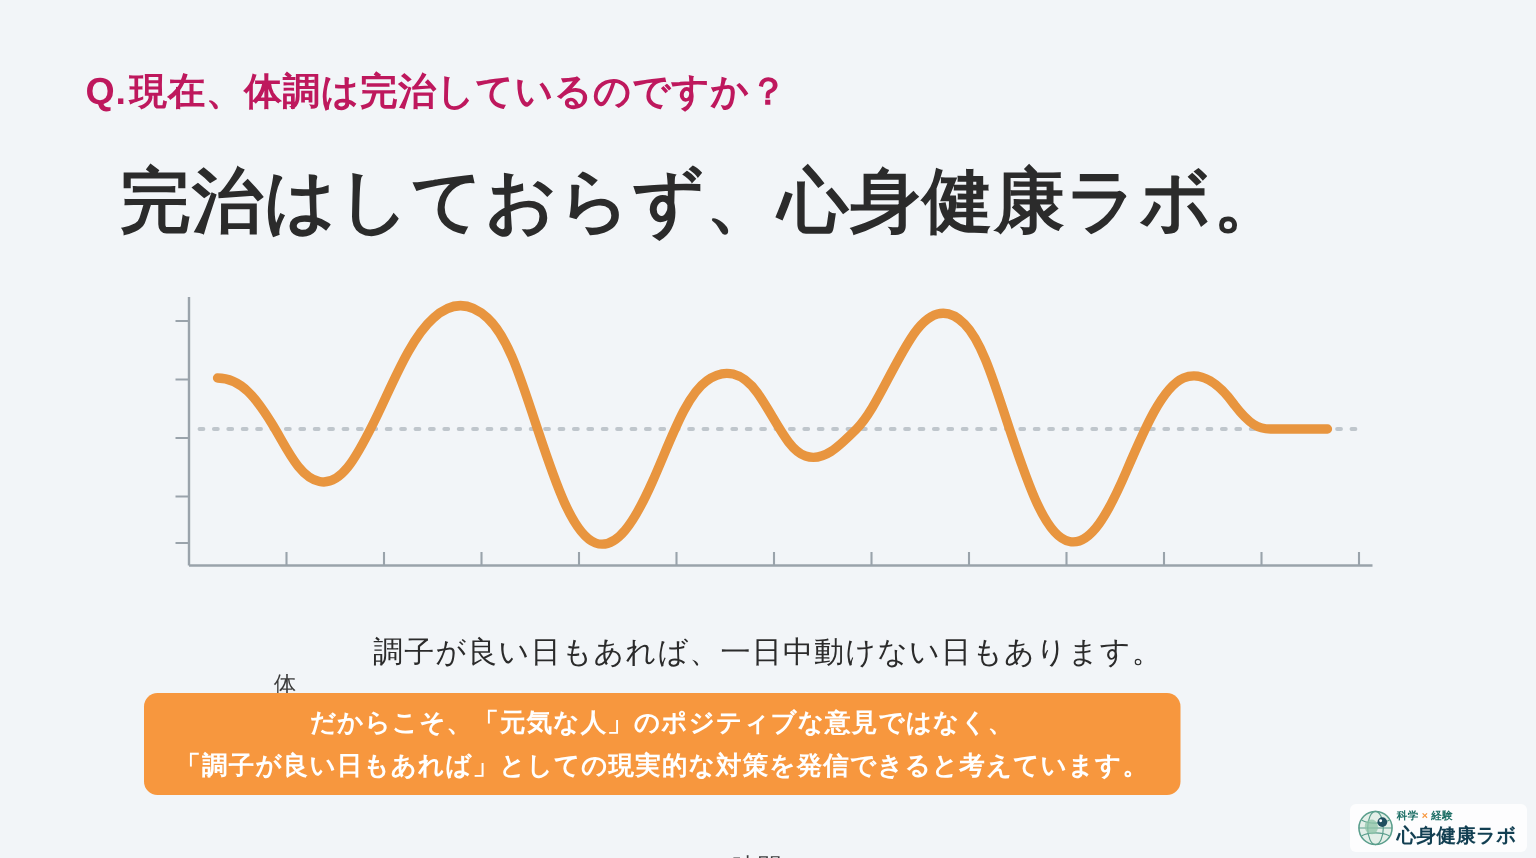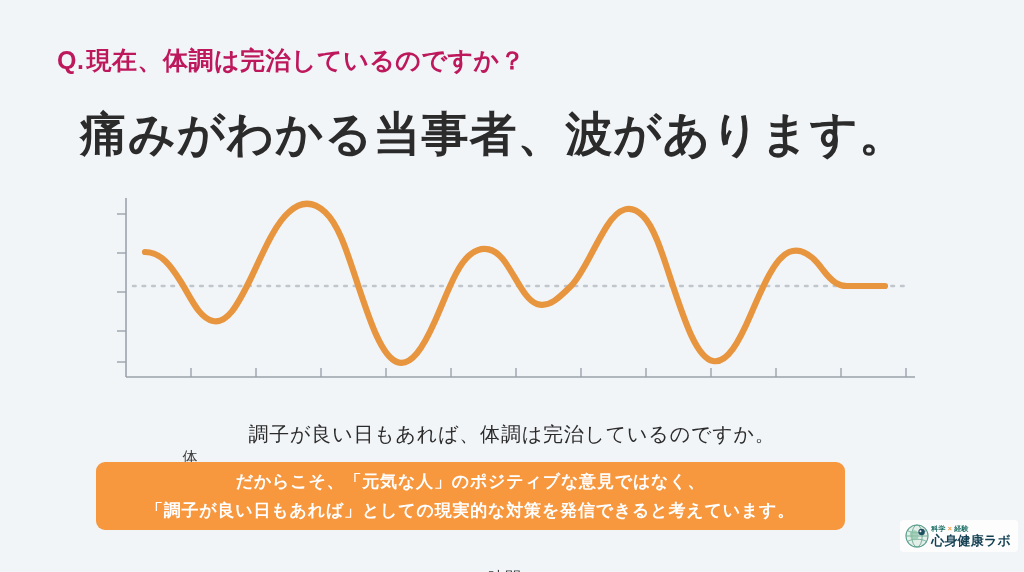--- a/index.html
+++ b/index.html
@@ -78,42 +78,42 @@
     text-align:center;
     font-size:20px;
     color:#2b2b2b;
     letter-spacing:0.8px;
   }
 
   
   #banner {
     position:absolute;
     left:96px; top:462px;
-    width:749px; height:68px;
+    width:691px; height:68px;
     background:#f7973e;
     border-radius:9px;
     display:flex;
     flex-direction:column;
     align-items:center;
     justify-content:center;
     gap:6px;
   }
   #banner .banner-line {
     color:#ffffff;
     font-size:17px;
     font-weight:bold;
     letter-spacing:0.8px;
     white-space:nowrap;
     text-align:center;
   }
 
   
   #logo {
     position:absolute;
-    right:6px; bottom:20px;
+    right:6px; bottom:4px;
     display:flex;
     align-items:center;
     gap:1px;
     background:rgba(255,255,255,0.82);
     padding:3px 7px 3px 4px;
     border-radius:4px;
   }
   #logo-mark { width:26px; height:26px; flex:0 0 26px; }
   #logo-text { display:flex; flex-direction:column; line-height:1; }
   #logo-tagline {
@@ -134,21 +134,21 @@
     letter-spacing:0.2px;
   }
 </style>
 </head>
 <body>
 
 <div id="question-line">
   <span class="q-prefix">Q.</span><span>現在、体調は完治しているのですか？</span>
 </div>
 
-<div id="headline">痛みがわかる当事者、波があります。</div>
+<div id="headline">完治はしておらず、心身健康ラボ。</div>
 
 <div id="chart-area">
 
   <div id="y-axis-label">
       <span>体</span>
       <span>調</span>
     </div>
 
   <svg id="chart-svg" width="840" height="210" viewBox="0 0 840 210">
 
@@ -203,21 +203,21 @@
              C 716,57 728,66 738,80
              C 748,93 754,96 762,96
              C 772,96 786,96 800,96"></path>
   </svg>
 
   <div id="chart-annotation">非現実的な「完治」状態</div>
 
   <div id="x-axis-label">時間</div>
 </div>
 
-<div id="caption">調子が良い日もあれば、体調は完治しているのですか。</div>
+<div id="caption">調子が良い日もあれば、一日中動けない日もあります。</div>
 
 <div id="banner">
   <div class="banner-line">だからこそ、「元気な人」のポジティブな意見ではなく、</div>
   <div class="banner-line">「調子が良い日もあれば」としての現実的な対策を発信できると考えています。</div>
 </div>
 
 <div id="logo">
   <svg id="logo-mark" viewBox="0 0 40 40">
     <circle cx="20" cy="20" r="17" fill="#e3efe8" stroke="#5a9e8c" stroke-width="1.6"></circle>
     <path d="M3,20 H37" stroke="#5a9e8c" stroke-width="1.2" fill="none"></path>

